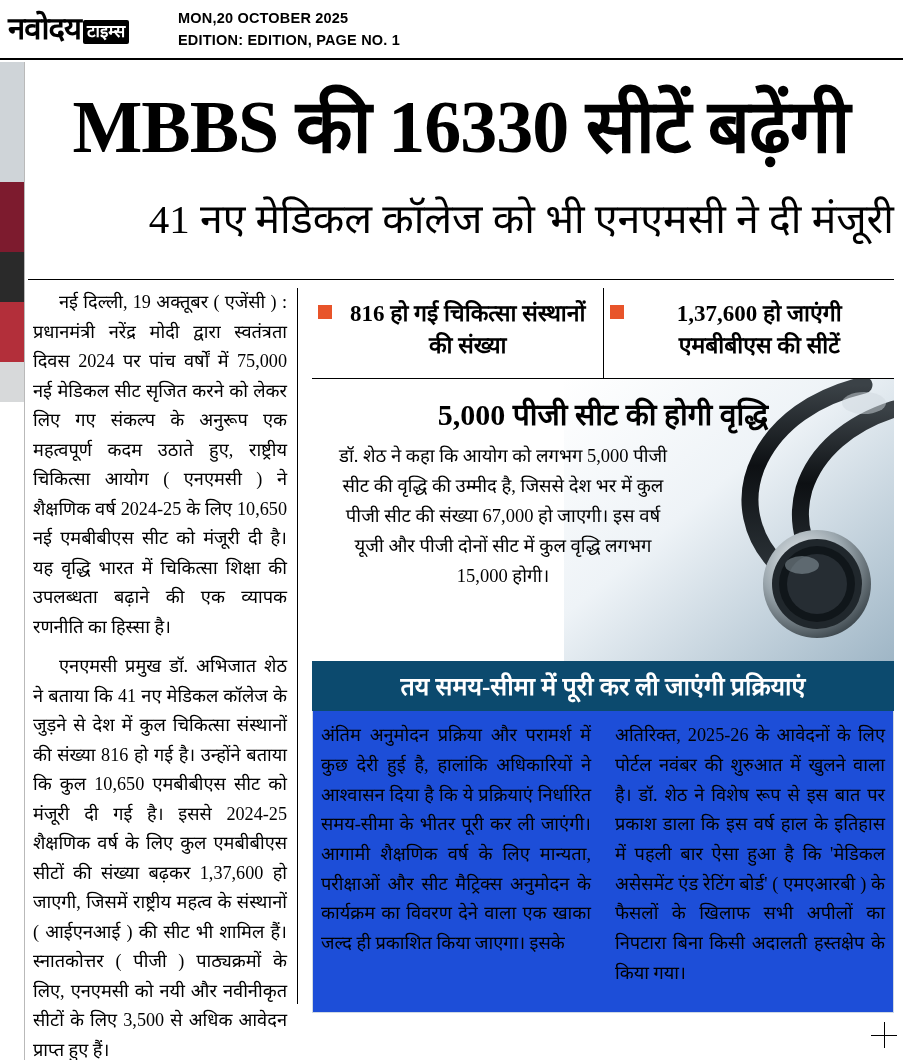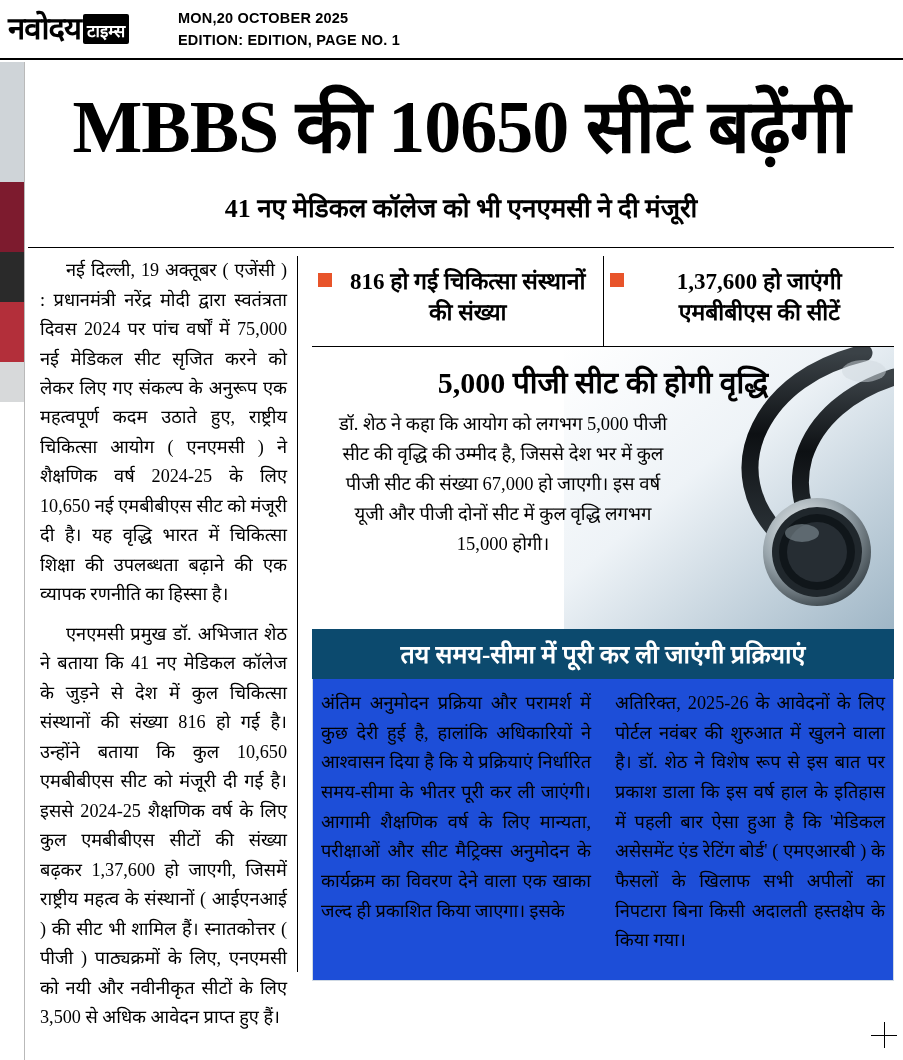--- a/index.html
+++ b/index.html
@@ -39,21 +39,21 @@
     color: #000;
     letter-spacing: -1px;
     line-height: 1;
   }
   .logo-en {
     font-family: "Liberation Serif", serif;
     font-weight: bold;
     font-size: 17px;
     color: #ffffff;
     background: #000;
-    padding: 9px 4px 4px 4px;
+    padding: 3px 4px 4px 4px;
     margin-left: 2px;
     line-height: 1;
     border-radius: 2px;
   }
   .edition-block {
     position: absolute;
     left: 178px; top: 8px;
     font-family: "Liberation Sans", sans-serif;
     font-size: 14.5px;
     font-weight: bold;
@@ -86,23 +86,23 @@
     font-weight: bold;
     font-size: 74px;
     line-height: 1.02;
     text-align: center;
     letter-spacing: -1px;
     margin: 26px 0 0 0;
     white-space: nowrap;
   }
   .subheadline {
     font-family: "Liberation Serif", serif;
-    font-weight: bold;
-    font-size: 26px;
-    text-align: center;
+    font-weight: normal;
+    font-size: 41px;
+    text-align: right;
     margin-top: 24px;
     white-space: nowrap;
   }
   .rule {
     border-bottom: 1.5px solid #000;
     margin-top: 10px;
   }
 
   
   .cols {
@@ -120,21 +120,21 @@
     border-right: 1.5px solid #000;
     padding-right: 10px;
     box-sizing: border-box;
   }
   .body-text {
     font-family: "Liberation Serif", serif;
     font-size: 18.2px;
     line-height: 1.62;
     text-align: justify;
     text-justify: inter-word;
-    margin: 0 0 10px 12px;
+    margin: 0 0 10px 5px;
   }
   .body-text.indent { text-indent: 26px; }
 
   
   .col-right {
     position: absolute;
     left: 284px; top: 0;
     width: 582px;
     height: 716px;
   }
@@ -260,21 +260,21 @@
   <div class="strip-seg" style="height:120px;background:#cfd4d8"></div>
   <div class="strip-seg" style="height:70px;background:#7d1b2e"></div>
   <div class="strip-seg" style="height:50px;background:#2a2a2a"></div>
   <div class="strip-seg" style="height:60px;background:#b32f3a"></div>
   <div class="strip-seg" style="height:40px;background:#d7d9da"></div>
   <div class="strip-seg" style="height:658px;background:#ffffff"></div>
 </div>
 
 <div class="page">
 
-  <h1 class="headline">MBBS की 10650 सीटें बढ़ेंगी</h1>
+  <h1 class="headline">MBBS की 16330 सीटें बढ़ेंगी</h1>
   <h2 class="subheadline">41 नए मेडिकल कॉलेज को भी एनएमसी ने दी मंजूरी</h2>
   <div class="rule"></div>
 
   <div class="cols">
 
     <div class="col-left">
       <p class="body-text indent">नई दिल्ली, 19 अक्तूबर ( एजेंसी ) : प्रधानमंत्री नरेंद्र मोदी द्वारा स्वतंत्रता दिवस 2024 पर पांच वर्षों में 75,000 नई मेडिकल सीट सृजित करने को लेकर लिए गए संकल्प के अनुरूप एक महत्वपूर्ण कदम उठाते हुए, राष्ट्रीय चिकित्सा आयोग ( एनएमसी ) ने शैक्षणिक वर्ष 2024-25 के लिए 10,650 नई एमबीबीएस सीट को मंजूरी दी है। यह वृद्धि भारत में चिकित्सा शिक्षा की उपलब्धता बढ़ाने की एक व्यापक रणनीति का हिस्सा है।</p>
       <p class="body-text indent">एनएमसी प्रमुख डॉ. अभिजात शेठ ने बताया कि 41 नए मेडिकल कॉलेज के जुड़ने से देश में कुल चिकित्सा संस्थानों की संख्या 816 हो गई है। उन्होंने बताया कि कुल 10,650 एमबीबीएस सीट को मंजूरी दी गई है। इससे 2024-25 शैक्षणिक वर्ष के लिए कुल एमबीबीएस सीटों की संख्या बढ़कर 1,37,600 हो जाएगी, जिसमें राष्ट्रीय महत्व के संस्थानों ( आईएनआई ) की सीट भी शामिल हैं। स्नातकोत्तर ( पीजी ) पाठ्यक्रमों के लिए, एनएमसी को नयी और नवीनीकृत सीटों के लिए 3,500 से अधिक आवेदन प्राप्त हुए हैं।</p>
     </div>
 

